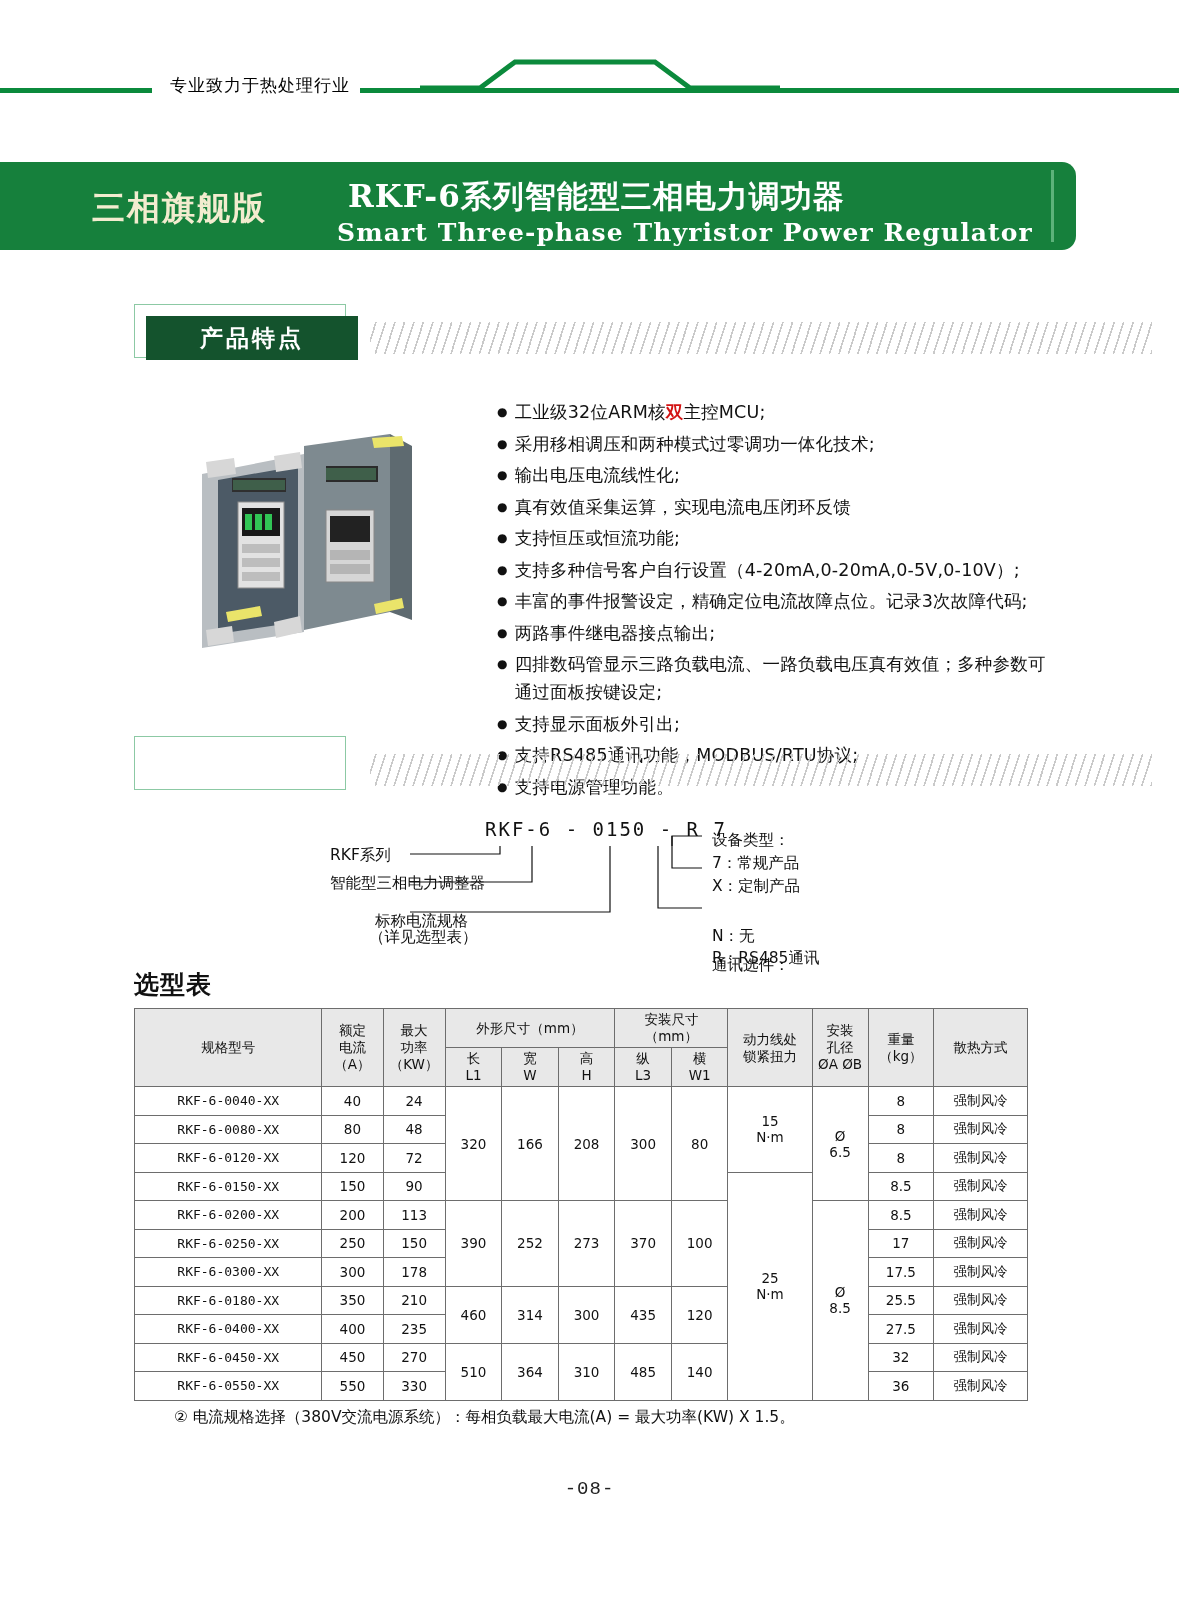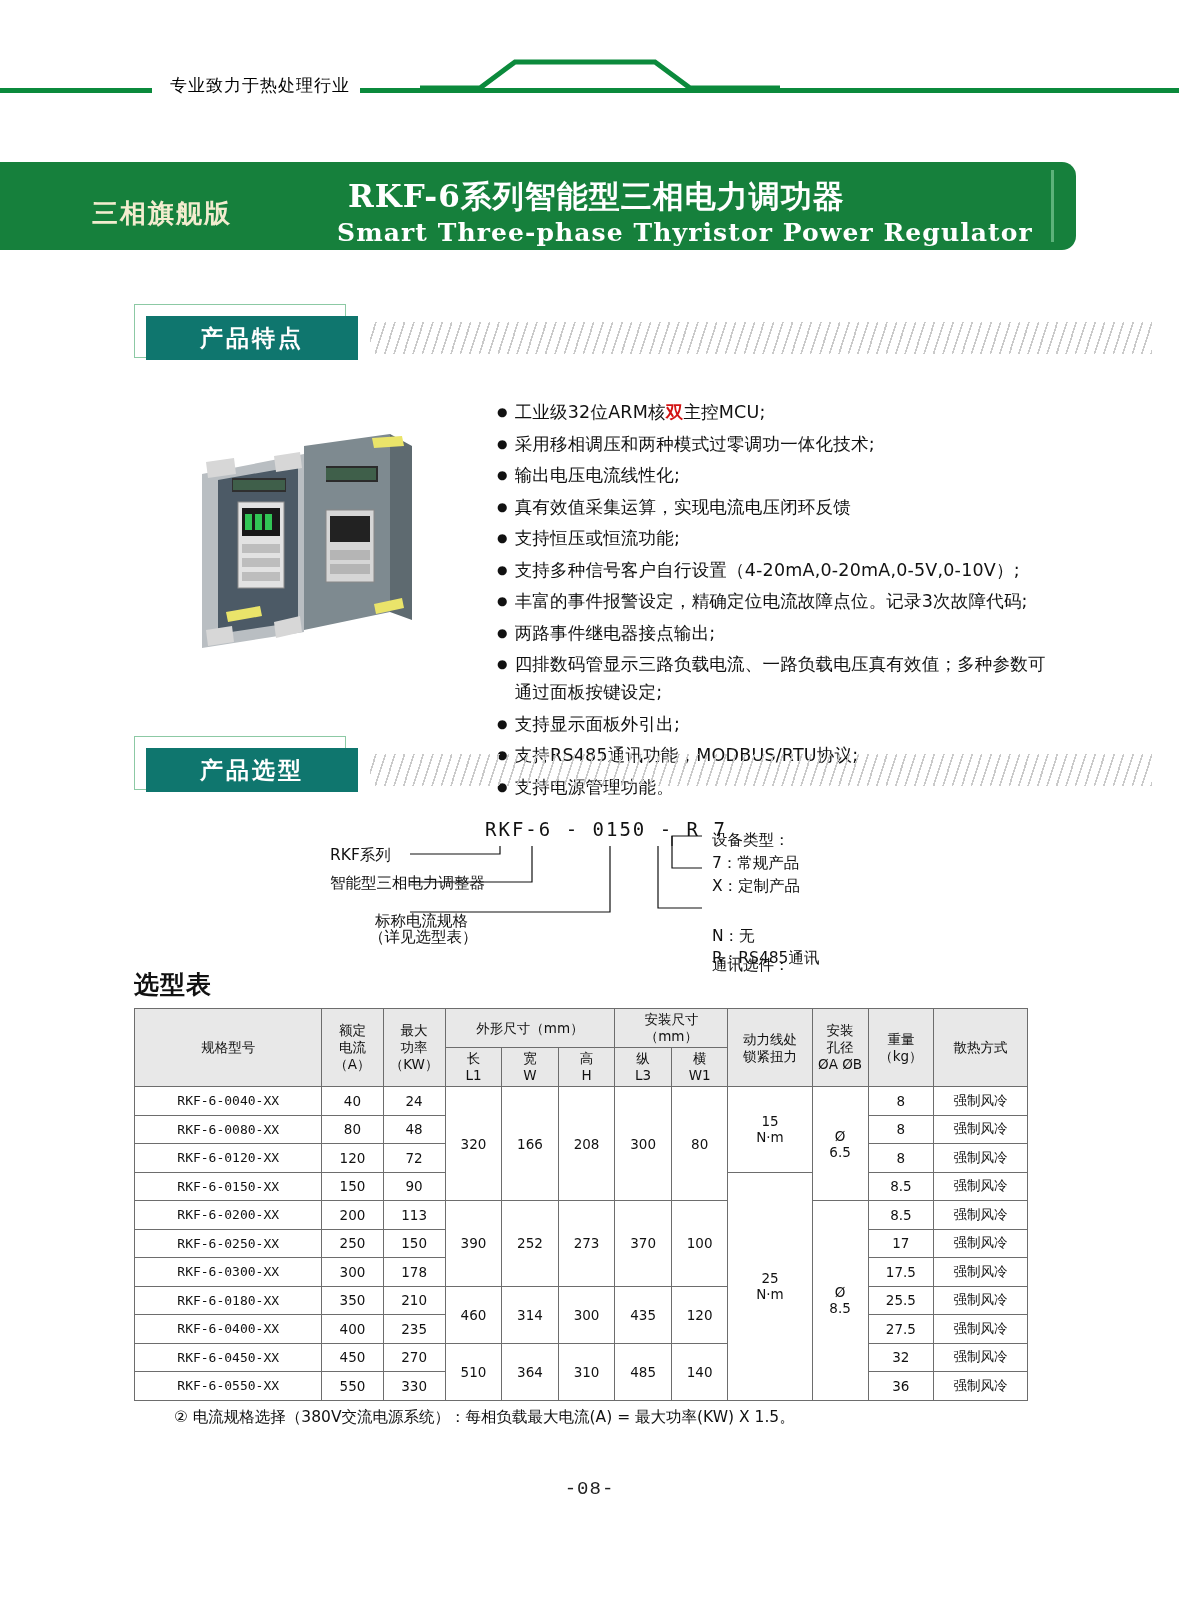--- a/index.html
+++ b/index.html
@@ -59,26 +59,25 @@
   }
   .banner-inner-line {
     position: absolute;
     right: 22px; top: 8px;
     width: 3px; height: 72px;
     background: #5cb27a;
   }
   .banner-badge {
     position: absolute;
     left: 92px; top: 186px;
-    font-size: 26px;
+    font-size: 33px;
     font-weight: bold;
     color: #f3eccf;
     letter-spacing: 2px;
     font-family: "DejaVu Sans", sans-serif;
-    margin-top: 10px;
   }
   .banner-title-cn {
     position: absolute;
     left: 348px; top: 176px;
     font-size: 31px;
     font-weight: bold;
     color: #ffffff;
     letter-spacing: 1px;
     font-family: "DejaVu Serif", serif;
   }
@@ -98,21 +97,21 @@
     position: absolute;
     left: 0; top: 0;
     width: 212px; height: 54px;
     border: 1px solid #8cc9a4;
     box-sizing: border-box;
   }
   .sec-box {
     position: absolute;
     left: 12px; top: 12px;
     width: 212px; height: 44px;
-    background: #0f766e;
+    background: #14532d;
     color: #fff;
     font-size: 23px;
     font-weight: bold;
     letter-spacing: 3px;
     display: flex;
     align-items: center;
     justify-content: center;
     font-family: "DejaVu Sans", sans-serif;
   }
   .hatch {
@@ -343,21 +342,20 @@
     <span class="feature-text">支持RS485通讯功能，MODBUS/RTU协议;</span>
   </div>
   <div class="feature-item">
     <span class="feature-bullet">●</span>
     <span class="feature-text">支持电源管理功能。</span>
   </div>
 </div>
 
 <div class="sec-wrap" style="left:134px; top:736px; width:900px; height:70px;">
   <div class="sec-frame"></div>
-  <div class="sec-box">产品选型</div>
   <div class="hatch"></div>
 </div>
 
 <div class="model-code">RKF-6 - 0150 - R 7</div>
 <svg class="model-diagram" viewBox="0 0 720 140">
 
   <path d="M180 34 L180 42 L90 42" fill="none" stroke="#111" stroke-width="1.2"></path>
   <path d="M212 34 L212 70 L90 70" fill="none" stroke="#111" stroke-width="1.2"></path>
   <path d="M290 34 L290 100 L90 100" fill="none" stroke="#111" stroke-width="1.2"></path>
 

